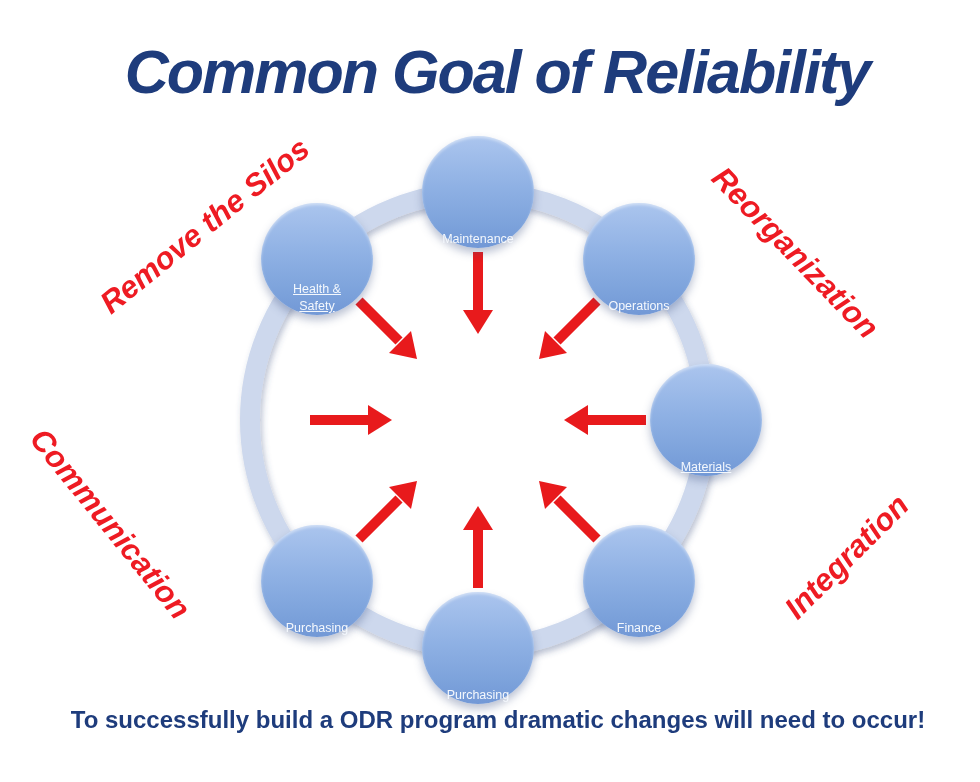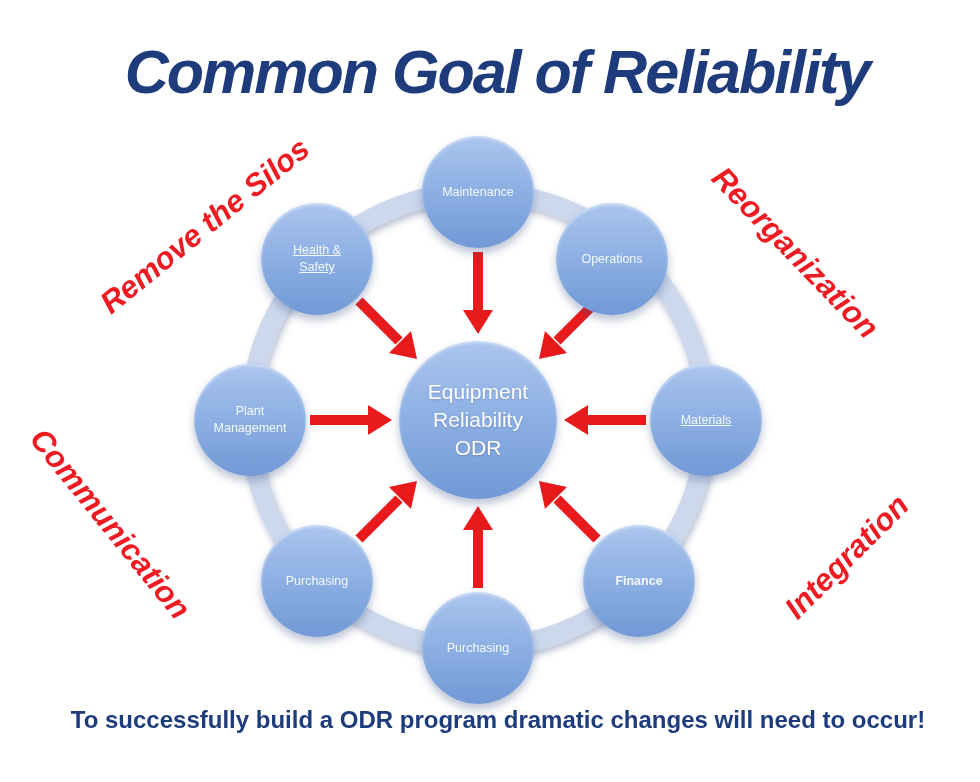--- a/index.html
+++ b/index.html
@@ -10,21 +10,21 @@
   .title{
     position:absolute;top:30px;left:0;width:100%;margin:7px;
     text-align:center;font-size:61px;font-weight:bold;font-style:italic;
     letter-spacing:-2px;color:#1e3c7c;
   }
   .diagram-svg{position:absolute;left:0;top:0;}
   .node{
     position:absolute;border-radius:50%;
     background:linear-gradient(180deg,#abc5ee 0%,#8fb1e4 45%,#7ca2db 80%,#7298d6 100%);
     box-shadow:0 5px 9px rgba(60,80,130,.35), inset 0 2px 3px rgba(255,255,255,.45);
-    display:flex;align-items:center;justify-content:center;
+    display:flex;align-items:flex-end;justify-content:center;
     text-align:center;color:#f4f8fd;white-space:pre-line;
   }
   .node.satellite{width:112px;height:112px;font-size:12.5px;line-height:1.35;}
   .node.center{width:158px;height:158px;font-size:21px;line-height:1.32;
     color:#ffffff;text-shadow:0 1px 2px rgba(30,50,90,.25);}
   .corner-label{
     position:absolute;white-space:nowrap;
     font-weight:bold;font-style:italic;font-size:31px;color:#ee1b23;
     transform-origin:center center;
   }
@@ -82,47 +82,38 @@
     <g class="arrow">
       <line x1="310" y1="420" x2="370" y2="420"></line>
         <polygon points="368,405 368,435 392,420"></polygon>
     </g>
     <g class="arrow">
       <line x1="359" y1="301" x2="399" y2="341"></line>
         <polygon points="411,331 389,353 417,359"></polygon>
     </g>
   </svg>
 
-  <div class="node center" style="left:399px;top:341px;">
-    <span>Equipment
-Reliability
-ODR</span>
-  </div>
 
   <div class="node satellite" style="left:422px;top:136px;">
     <span>Maintenance</span>
   </div>
-  <div class="node satellite" style="left:556px;top:203px;">
+  <div class="node satellite" style="left:583px;top:203px;">
     <span>Operations</span>
   </div>
   <div class="node satellite" style="left:650px;top:364px;text-decoration:underline;">
     <span>Materials</span>
   </div>
-  <div class="node satellite" style="left:583px;top:525px;font-weight:bold;">
+  <div class="node satellite" style="left:583px;top:525px;">
     <span>Finance</span>
   </div>
   <div class="node satellite" style="left:422px;top:592px;">
     <span>Purchasing</span>
   </div>
   <div class="node satellite" style="left:261px;top:525px;">
     <span>Purchasing</span>
-  </div>
-  <div class="node satellite" style="left:194px;top:364px;">
-    <span>Plant
-Management</span>
   </div>
   <div class="node satellite" style="left:261px;top:203px;text-decoration:underline;">
     <span>Health &amp;
 Safety</span>
   </div>
 
   <div class="corner-label tl">Remove the Silos</div>
   <div class="corner-label tr">Reorganization</div>
   <div class="corner-label bl">Communication</div>
   <div class="corner-label br">Integration</div>

